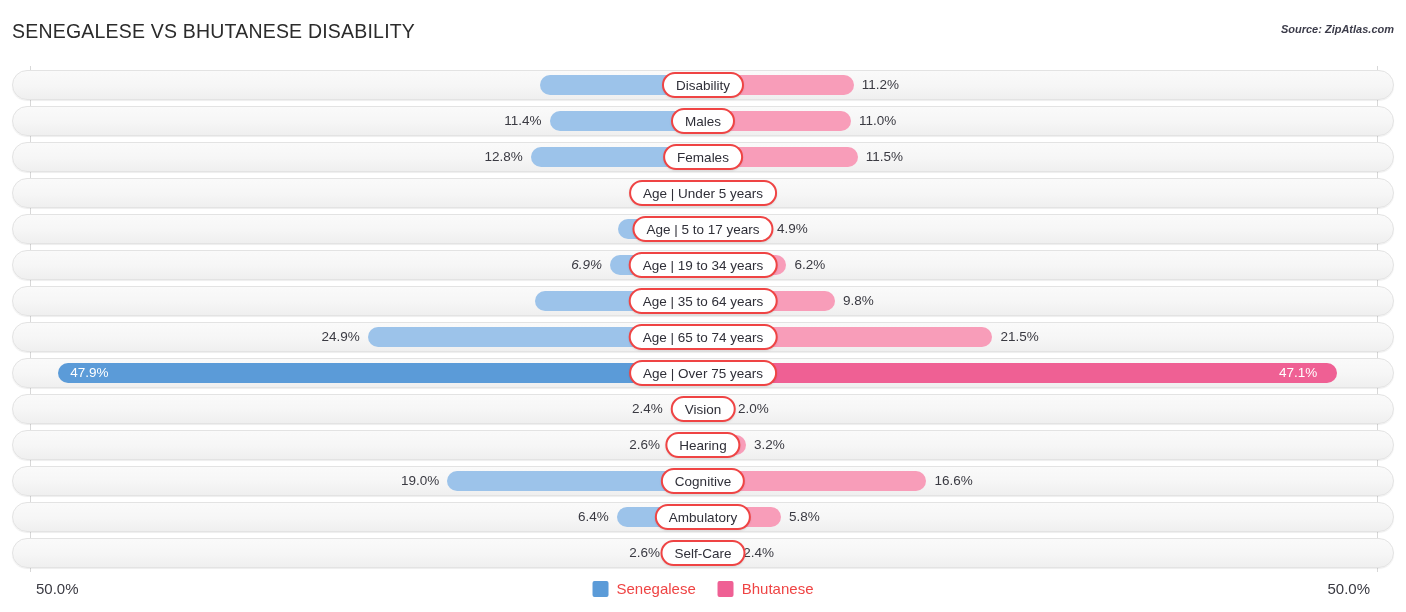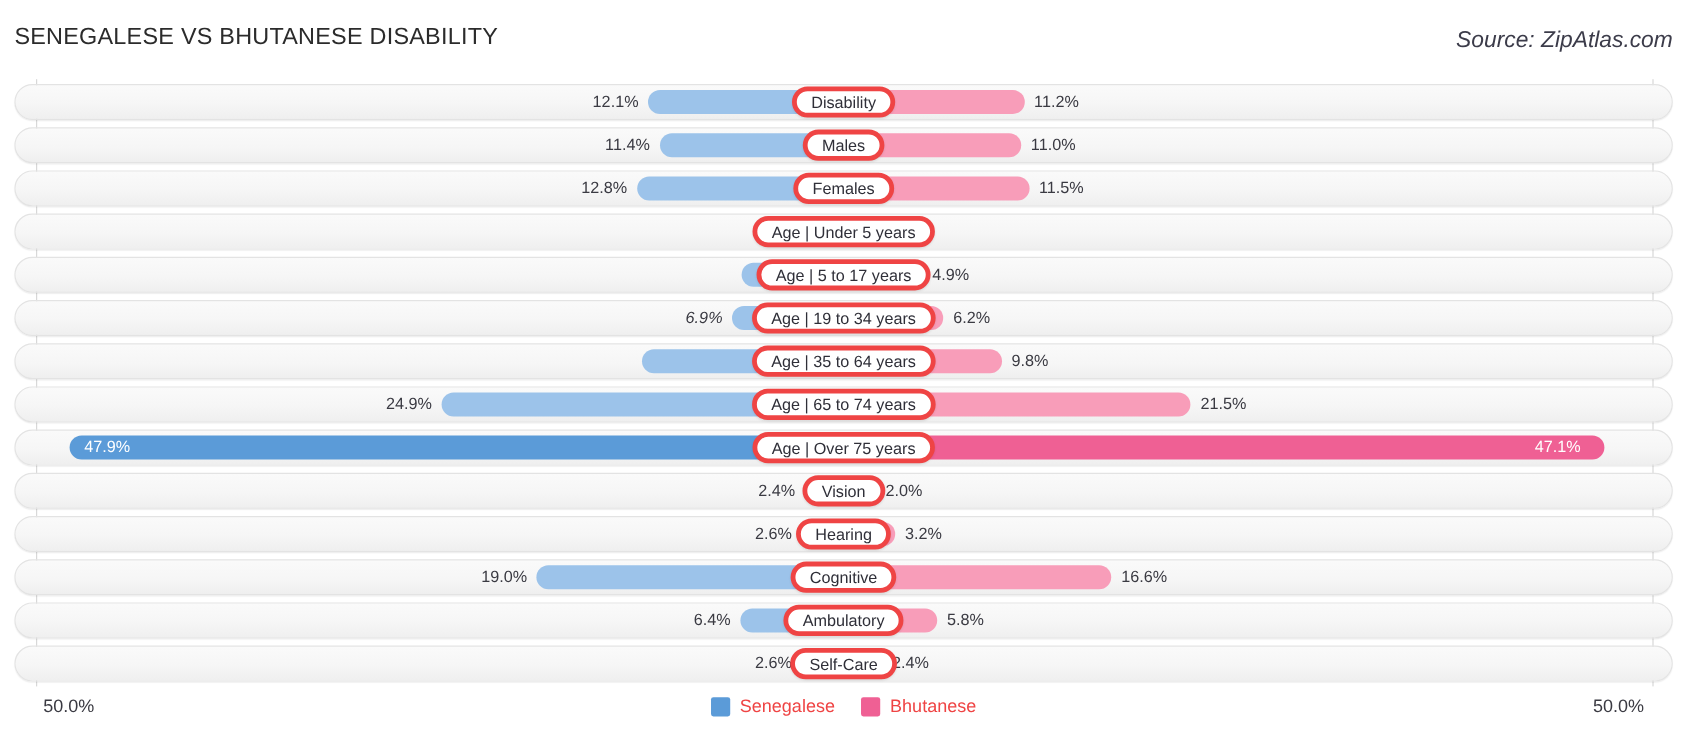--- a/index.html
+++ b/index.html
@@ -21,21 +21,21 @@
     position: absolute; left: 0; top: 0; width: 1406px; height: 60px;
   }
   #chart-title {
     position: absolute; left: 12px; top: 20px;
     font-size: 19.5px; letter-spacing: 0.2px;
     color: #2b2b2b; font-weight: 400;
     white-space: nowrap;
   }
   #source-label {
     position: absolute; right: 12px; top: 23px;
-    font-size: 19px; font-style: italic; font-weight: normal;
+    font-size: 11px; font-style: italic; font-weight: bold;
     color: #3c3c4a;
     white-space: nowrap;
   }
 
   
   #plot {
     position: absolute;
     left: 0; top: 66px;
     width: 1406px; height: 506px;
   }
@@ -78,21 +78,21 @@
   }
   .val.left  { text-align: right; }
   .val.right { text-align: left; }
   .val.inside { color: #ffffff; }
 
   .pill {
     position: absolute;
     top: 2px;
     height: 26px;
     background: #ffffff;
-    border: 4px solid #ef4444;
+    border: 2px solid #ef4444;
     border-radius: 13px;
     display: flex; align-items: center; justify-content: center;
     padding: 0 12px;
     font-size: 13.5px;
     color: #2f2f38;
     white-space: nowrap;
     box-shadow: 0 1px 2px rgba(0,0,0,0.10);
     transform: translateX(-50%);
     left: 703px;
   }
@@ -128,21 +128,20 @@
   </div>
 
   <div id="plot">
     <div class="gridline" id="grid-left"></div>
     <div class="gridline" id="grid-right"></div>
     <div id="rows">
         <div class="row" style="top: 4px;">
           <div class="track"></div>
           <div class="bar left" style="left: 528.134px; width: 162.866px; background: rgb(156, 195, 234);"></div>
           <div class="bar right" style="left: 691px; width: 150.752px; background: rgb(248, 157, 185);"></div>
-          <div class="val left" style="right: auto; left: 0px; width: 520.134px;">12.1%</div>
           <div class="val right" style="left: 849.752px;">11.2%</div>
           <div class="pill" style="left: 691px;">Disability</div>
         </div>
         <div class="row" style="top: 40px;">
           <div class="track"></div>
           <div class="bar left" style="left: 537.556px; width: 153.444px; background: rgb(156, 195, 234);"></div>
           <div class="bar right" style="left: 691px; width: 148.06px; background: rgb(248, 157, 185);"></div>
           <div class="val left" style="right: auto; left: 0px; width: 529.556px;">11.4%</div>
           <div class="val right" style="left: 847.06px;">11.0%</div>
           <div class="pill" style="left: 691px;">Males</div>

